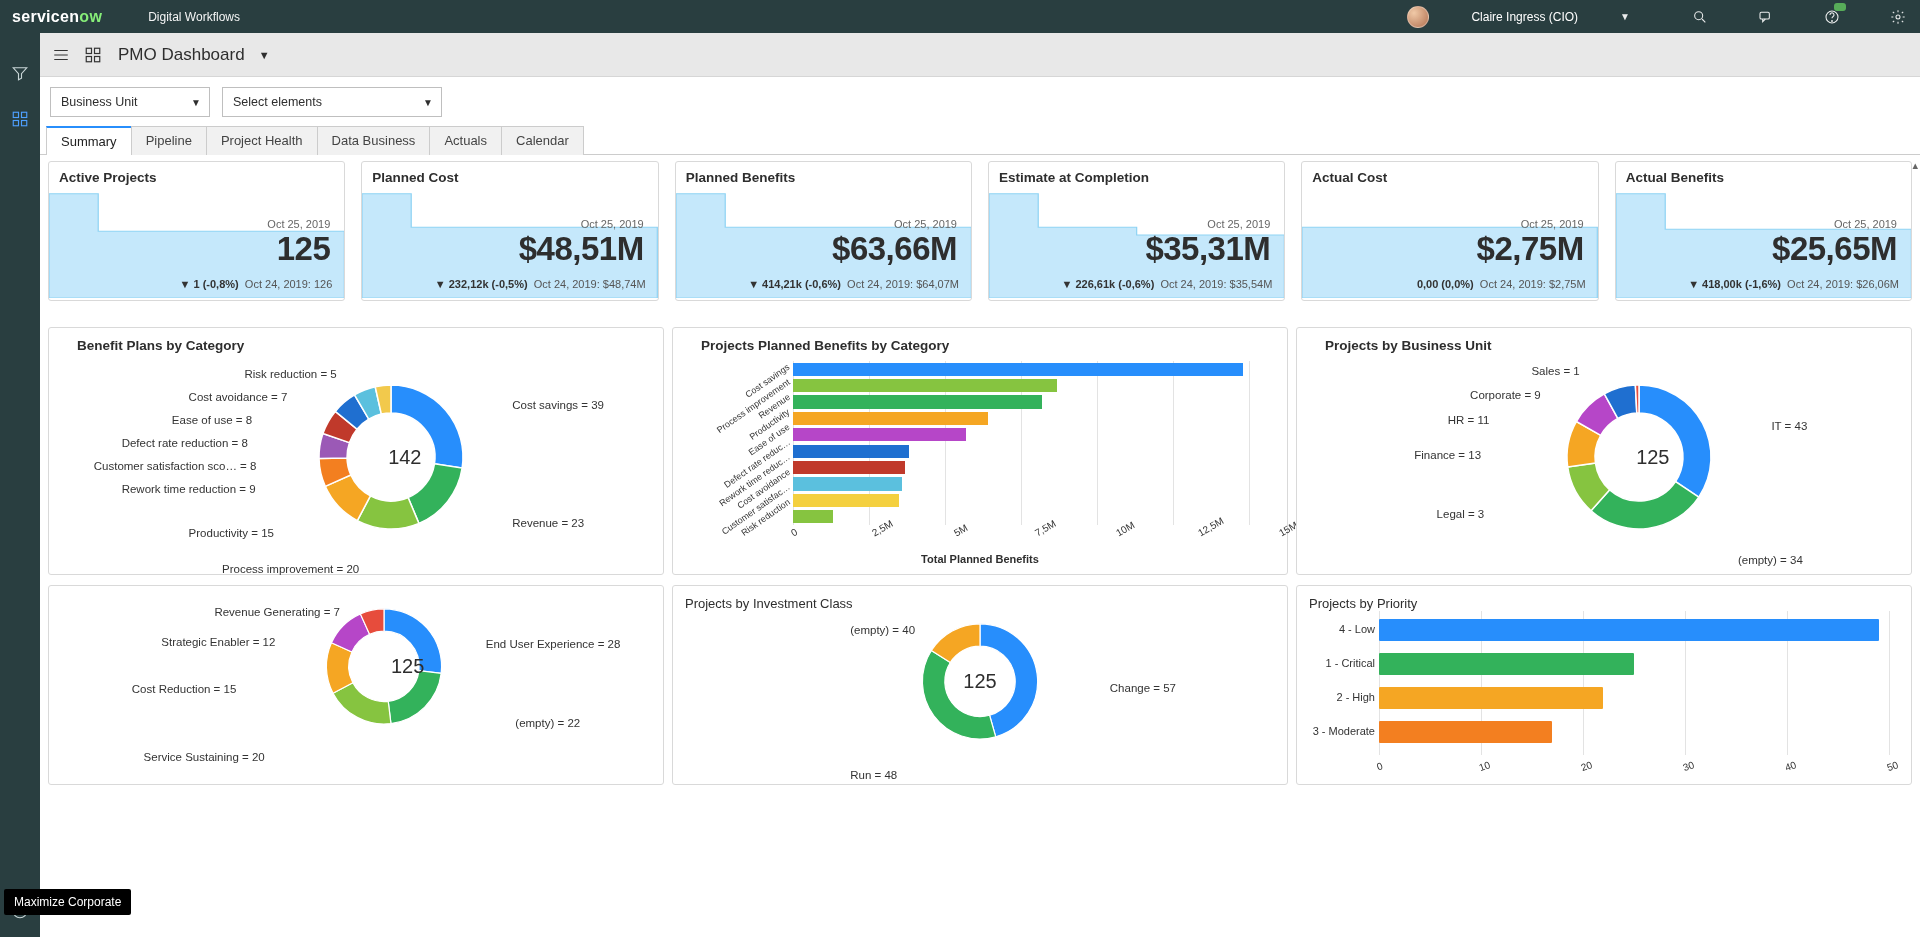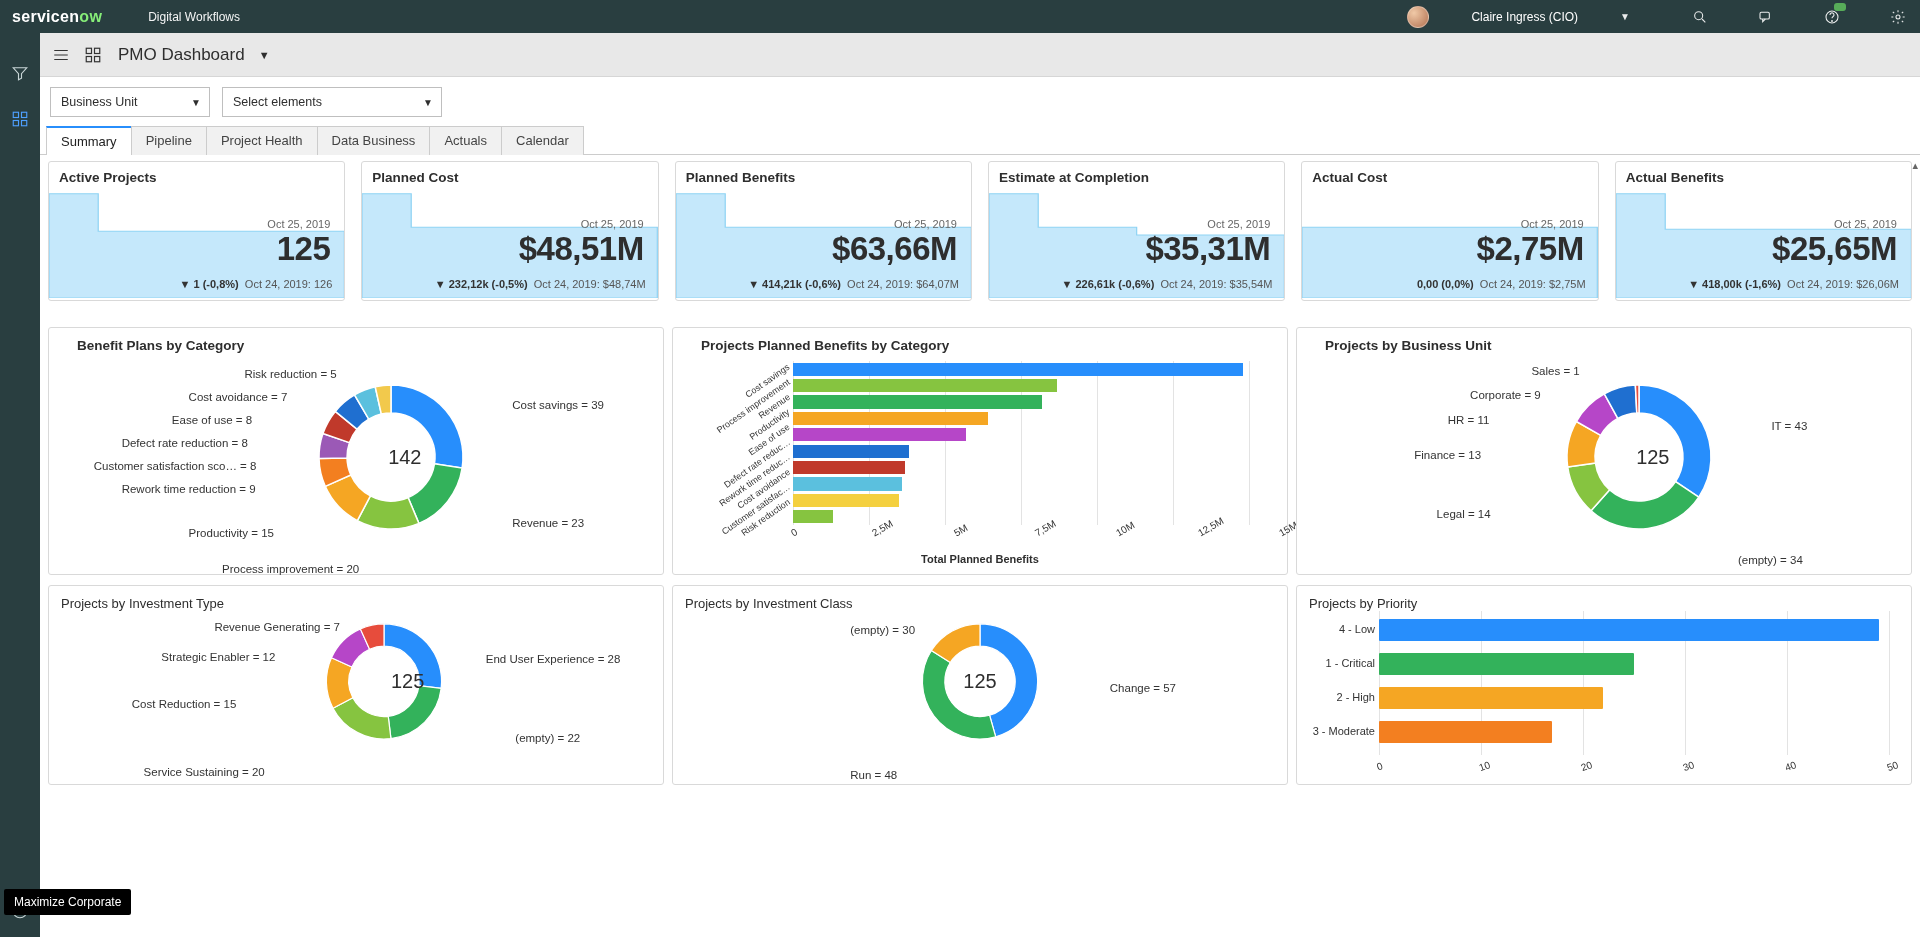--- a/index.html
+++ b/index.html
@@ -345,33 +345,32 @@
                 <path d="M294.8029047420985,140.09504438714953 A72,72 0 0 1 187.0471455447339,153.70776247054113 L205.69547783289292,132.821410398664 A44,44 0 0 0 271.54621956461574,124.50252712548026 Z" fill="#33b25b" stroke="#fff" stroke-width="1.5"></path>
                 <path d="M187.0471455447339,153.70776247054113 A72,72 0 0 1 163.68677734984112,109.92090092929396 L191.41969726934735,106.06277279012409 A44,44 0 0 0 205.69547783289292,132.821410398664 Z" fill="#86c440" stroke="#fff" stroke-width="1.5"></path>
                 <path d="M163.68677734984112,109.92090092929396 A72,72 0 0 1 172.34676966379413,64.52363140852302 L196.71191479454086,78.31999697187518 A44,44 0 0 0 191.41969726934735,106.06277279012409 Z" fill="#f5a623" stroke="#fff" stroke-width="1.5"></path>
                 <path d="M172.34676966379413,64.52363140852302 A72,72 0 0 1 200.31373546467648,36.90591903684182 L213.80283833952453,61.442506078070004 A44,44 0 0 0 196.71191479454086,78.31999697187518 Z" fill="#b646c8" stroke="#fff" stroke-width="1.5"></path>
                 <path d="M200.31373546467648,36.90591903684182 A72,72 0 0 1 231.38240909105662,28.09093912436674 L232.78925000009016,56.05557390933523 A44,44 0 0 0 213.80283833952453,61.442506078070004 Z" fill="#1f6fd0" stroke="#fff" stroke-width="1.5"></path>
                 <path d="M231.38240909105662,28.09093912436674 A72,72 0 0 1 235.00000000000006,28 L235.00000000000003,56 A44,44 0 0 0 232.78925000009016,56.05557390933523 Z" fill="#e74c3c" stroke="#fff" stroke-width="1.5"></path>
               </svg>
               <div class="donutcenter" style="left: 58.75%; top: 47.619%;">125</div>
               <div class="dlabel" style="left: 80%; top: 30%;">IT = 43</div>
               <div class="dlabel" style="left: 74%; top: 94%;">(empty) = 34</div>
-              <div class="dlabel" style="left: 20%; top: 72%;">Legal = 14</div>
+              <div class="dlabel" style="left: 20%; top: 72%;">Legal = 3</div>
               <div class="dlabel" style="left: 16%; top: 44%;">Finance = 13</div>
               <div class="dlabel" style="left: 22%; top: 27%;">HR = 11</div>
               <div class="dlabel" style="left: 26%; top: 15%;">Corporate = 9</div>
               <div class="dlabel" style="left: 37%; top: 4%;">Sales = 1</div>
             </div>
           </div>
       </div>
     </div>
 
     <div class="chartrow2">
       <div class="card chartcard2">
-        <div class="ctitle">Projects by Investment Type</div>
         <div class="chartbody" style="height:168px">
             <div class="donutwrap" id="donut3">
               <svg viewBox="0 0 400 210" style="left:0;top:0;width:100%;height:100%">
                 <path d="M235,16 A72,72 0 0 1 306.4750389350599,96.67864097838326 L278.6791904603144,93.30361393123421 A44,44 0 0 0 235,44 Z" fill="#278efc" stroke="#fff" stroke-width="1.5"></path>
                 <path d="M306.4750389350599,96.67864097838326 A72,72 0 0 1 243.67864097838327,159.4750389350599 L240.30361393123422,131.67919046031437 A44,44 0 0 0 278.6791904603144,93.30361393123421 Z" fill="#33b25b" stroke="#fff" stroke-width="1.5"></path>
                 <path d="M243.67864097838327,159.4750389350599 A72,72 0 0 1 171.2471661529689,121.46006838715135 L196.03993487125877,108.44781956992583 A44,44 0 0 0 240.30361393123422,131.67919046031437 Z" fill="#86c440" stroke="#fff" stroke-width="1.5"></path>
                 <path d="M171.2471661529689,121.46006838715135 A72,72 0 0 1 169.3432110885695,58.45027800740153 L194.87640677634803,69.94183656007871 A44,44 0 0 0 196.03993487125877,108.44781956992583 Z" fill="#f5a623" stroke="#fff" stroke-width="1.5"></path>
                 <path d="M169.3432110885695,58.45027800740153 A72,72 0 0 1 205.4502780074015,22.343211088569518 L216.94183656007868,47.876406776348034 A44,44 0 0 0 194.87640677634803,69.94183656007871 Z" fill="#b646c8" stroke="#fff" stroke-width="1.5"></path>
                 <path d="M205.4502780074015,22.343211088569518 A72,72 0 0 1 235,16 L235,44 A44,44 0 0 0 216.94183656007868,47.876406776348034 Z" fill="#e74c3c" stroke="#fff" stroke-width="1.5"></path>
               </svg>
@@ -390,21 +389,21 @@
         <div class="chartbody" style="height:168px">
             <div class="donutwrap" id="donut4">
               <svg viewBox="0 0 400 210" style="left:0;top:0;width:100%;height:100%">
                 <path d="M200,16 A72,72 0 0 1 219.6525393572474,157.2659923541982 L212.0098851627623,130.32921754978778 A44,44 0 0 0 200,44 Z" fill="#278efc" stroke="#fff" stroke-width="1.5"></path>
                 <path d="M219.6525393572474,157.2659923541982 A72,72 0 0 1 139.2083893638549,49.420470761512235 L162.84957127791134,64.42362102092414 A44,44 0 0 0 212.0098851627623,130.32921754978778 Z" fill="#33b25b" stroke="#fff" stroke-width="1.5"></path>
                 <path d="M139.2083893638549,49.420470761512235 A72,72 0 0 1 200,16 L200,44 A44,44 0 0 0 162.84957127791134,64.42362102092414 Z" fill="#f5a623" stroke="#fff" stroke-width="1.5"></path>
               </svg>
               <div class="donutcenter" style="left: 50%; top: 41.9048%;">125</div>
               <div class="dlabel" style="left: 72%; top: 42%;">Change = 57</div>
               <div class="dlabel" style="left: 28%; top: 94%;">Run = 48</div>
-              <div class="dlabel" style="left: 28%; top: 8%;">(empty) = 30</div>
+              <div class="dlabel" style="left: 28%; top: 8%;">(empty) = 40</div>
             </div>
           </div>
       </div>
       <div class="card chartcard2">
         <div class="ctitle">Projects by Priority</div>
         <div class="chartbody" style="height:168px" id="hbar5">
             <div class="hbarwrap">
               <div class="hbar2-area">
                 <div class="hbar-grid">
                   <div class="gl" style="left:0%"></div>

